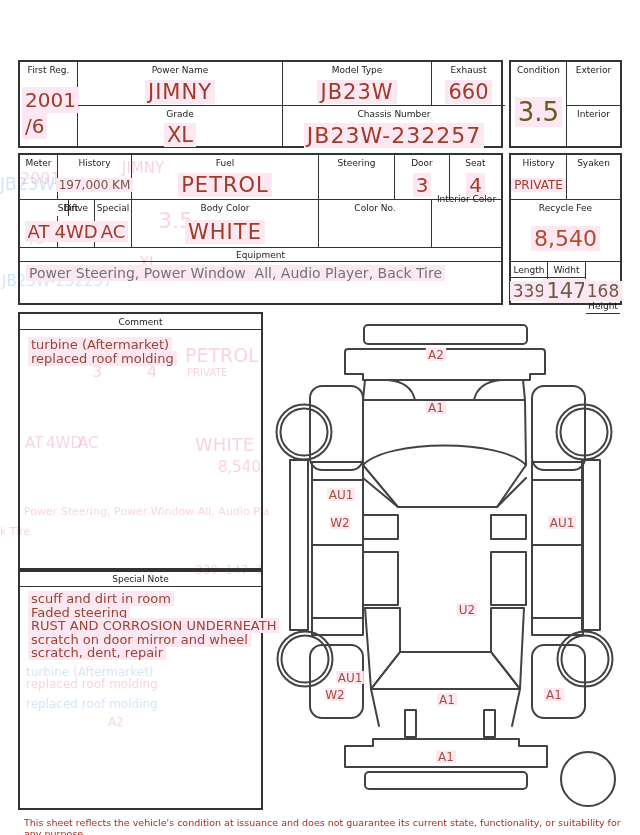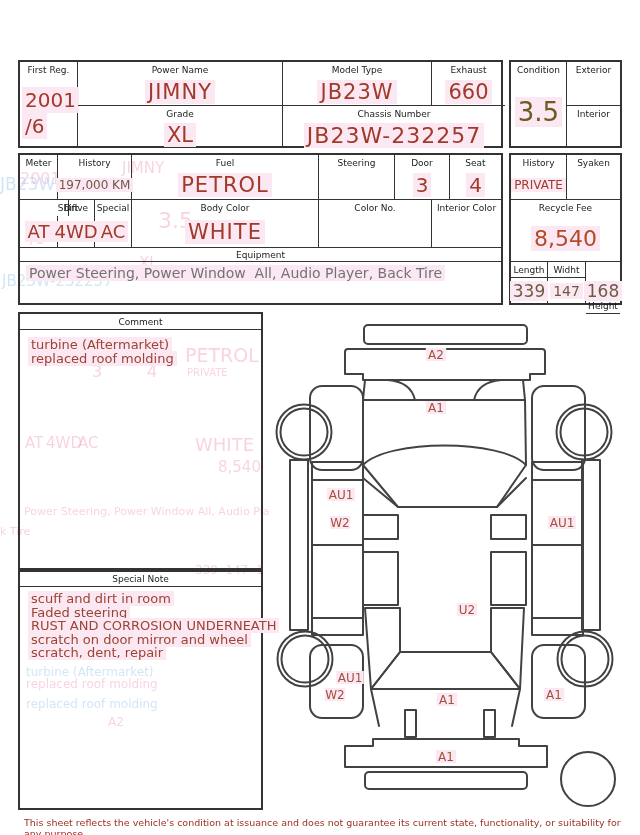--- a/index.html
+++ b/index.html
@@ -134,21 +134,21 @@
     <div class="cell hdr br" style="left:75px;top:45px;width:37px;height:16px;">Special</div>
     <div class="cell br bb red" style="left:75px;top:61px;width:37px;height:32px;font-size:18px;">
         <span class="hl">AC</span>
       </div>
     <div class="cell hdr br" style="left:112px;top:45px;width:187px;height:16px;">Body Color</div>
     <div class="cell br bb red" style="left:112px;top:61px;width:187px;height:32px;font-size:21px;letter-spacing:1px;">
         <span class="hl">WHITE</span>
       </div>
     <div class="cell hdr br" style="left:299px;top:45px;width:113px;height:16px;">Color No.</div>
     <div class="cell br bb" style="left:299px;top:61px;width:113px;height:32px;"></div>
-    <div class="cell hdr" style="left:412px;top:45px;width:69px;height:16px;">Interior Color</div>
+    <div class="cell hdr" style="left:412px;top:36px;width:69px;height:16px;">Interior Color</div>
     <div class="cell bb" style="left:412px;top:61px;width:69px;height:32px;"></div>
 
     <div class="cell hdr bb" style="left:0;top:93px;width:481px;height:14px;">Equipment</div>
     <div class="cell equip" style="left:0;top:107px;width:481px;height:41px;font-size:14px;color:#737373;">
         <span class="hl">Power Steering, Power Window  All, Audio Player, Back Tire</span>
       </div>
   </div>
 
   <div class="box" style="left:509px;top:153px;width:113px;height:152px;">
     <div class="cell hdr br" style="left:0;top:0;width:56px;height:16px;">History</div>
@@ -160,21 +160,21 @@
     <div class="cell hdr" style="left:0;top:45px;width:109px;height:16px;">Recycle Fee</div>
     <div class="cell bb orange" style="left:0;top:61px;width:109px;height:46px;font-size:22px;">
         <span class="hl">8,540</span>
       </div>
     <div class="cell hdr br bb" style="left:0;top:107px;width:37px;height:16px;">Length</div>
     <div class="cell hdr br bb" style="left:37px;top:107px;width:38px;height:16px;">Widht</div>
     <div class="cell hdr bb" style="left:75px;top:107px;width:34px;height:16px;margin-top:36px;">Height</div>
     <div class="cell br brown" style="left:0;top:123px;width:37px;height:25px;font-size:17px;text-align:center;">
         <span class="hl">339</span>
       </div>
-    <div class="cell br brown" style="left:37px;top:123px;width:38px;height:25px;font-size:14px;">
+    <div class="cell br brown" style="left:37px;top:123px;width:38px;height:25px;font-size:21px;">
         <span class="hl">147</span>
       </div>
     <div class="cell brown" style="left:75px;top:123px;width:34px;height:25px;font-size:17px;">
         <span class="hl">168</span>
       </div>
   </div>
 
   <div class="box" style="left:18px;top:312px;width:245px;height:258px;">
     <div class="cell hdr bb" style="left:0;top:0;width:241px;height:16px;">Comment</div>
     <div class="note-body">

